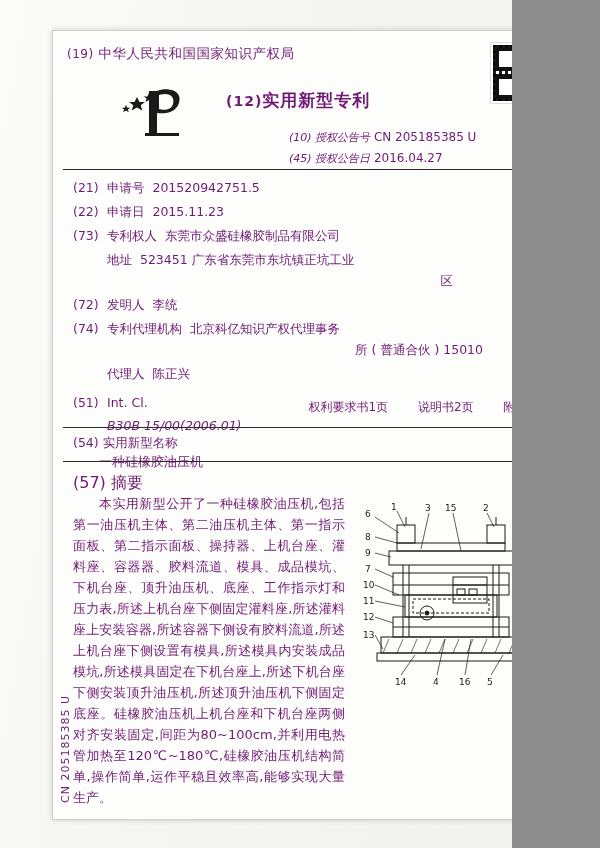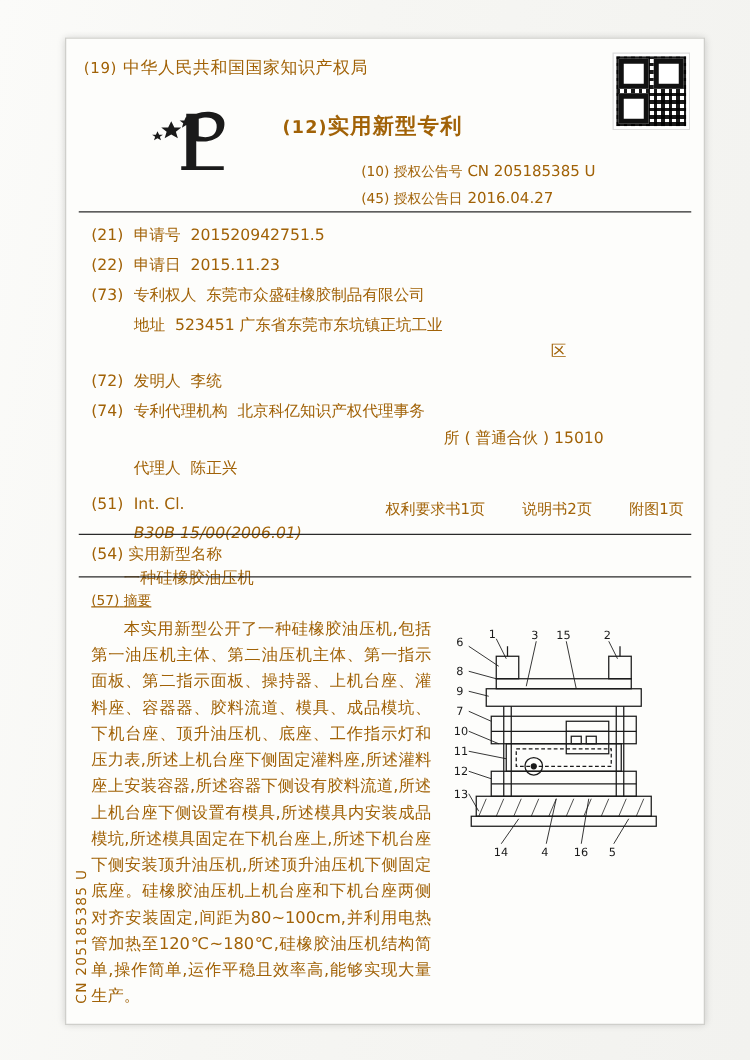--- a/index.html
+++ b/index.html
@@ -2,26 +2,26 @@
 <html><head>
 <meta charset="utf-8">
 <style>
   html, body {
     margin: 0;
     padding: 0;
     background: #8d8d8d;
   }
   .page {
     position: relative;
-    width: 600px;
+    width: 512px;
     height: 848px;
     background: #ffffff;
     overflow: hidden;
     font-family: "DejaVu Sans", "Liberation Sans", sans-serif;
-    color: #a16207;
+    color: #701a75;
   }
   
   .paper-tint {
     position: absolute;
     inset: 0;
     background: linear-gradient(100deg, #fbfbf9 0%, #f6f6f3 40%, #f2f2ef 100%);
     pointer-events: none;
   }
   .sheet {
     position: absolute;
@@ -101,21 +101,21 @@
   .grant {
     position: absolute;
     right: 14px;
     top: 96px;
     width: 260px;
     text-align: left;
     font-size: 12px;
     line-height: 20px;
   }
   .grant div { white-space: nowrap; }
-  .grant .lbl { font-size: 11px; }
+  .grant .lbl { font-size: 11px; font-style: italic; }
   
   .rule {
     position: absolute;
     left: 10px;
     right: 10px;
     border-top: 1px solid #2a2a2a;
   }
   .rule.r1 { top: 138px; }
   .rule.r2 { top: 396px; }
   .rule.r3 { top: 430px; }
@@ -153,22 +153,21 @@
     position: absolute;
     left: 46px;
     top: 422px;
     font-size: 13px;
     text-align: right;
   }
   .sec57 {
     position: absolute;
     left: 20px;
     top: 442px;
-    font-size: 11px;
-    text-decoration: underline;
+    font-size: 16px;
   }
   .abstract {
     position: absolute;
     left: 20px;
     top: 462px;
     width: 272px;
     font-size: 13px;
     line-height: 21px;
     text-align: justify;
     text-indent: 26px;

